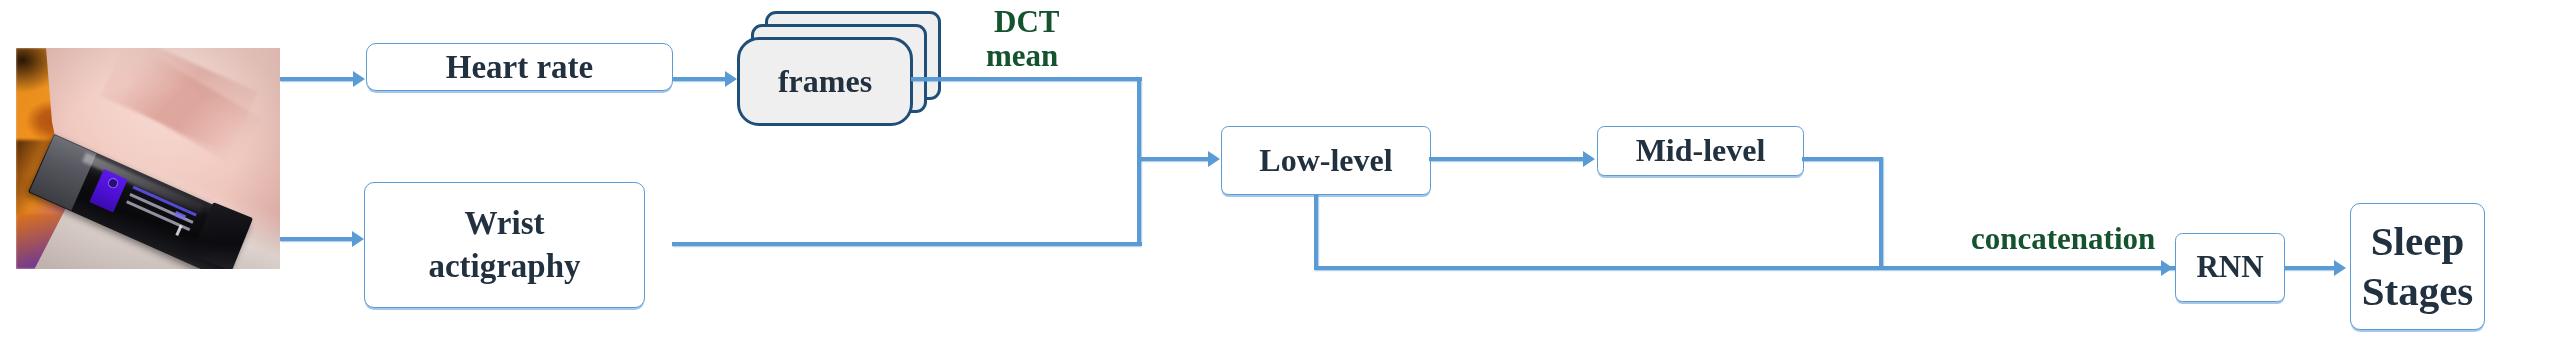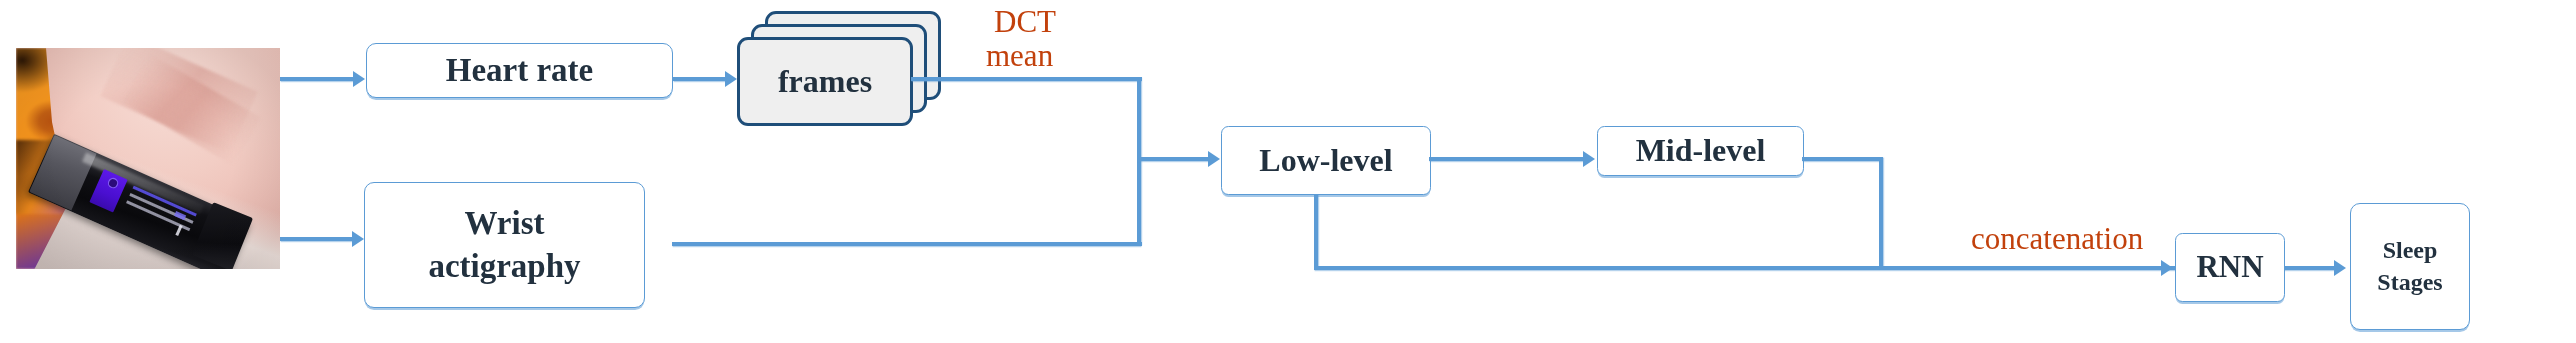--- a/index.html
+++ b/index.html
@@ -211,22 +211,22 @@
     position: absolute;
     width: 0; height: 0;
     border-top: 8px solid transparent;
     border-bottom: 8px solid transparent;
     border-left: 12.3px solid #5b9bd5;
   }
 
   
   .edge-label {
     position: absolute;
-    color: #c2410c;
-    font-weight: normal;
+    color: #14532d;
+    font-weight: bold;
     white-space: nowrap;
     line-height: 1.0;
   }
 </style>
 </head>
 <body>
 
 <div id="canvas">
 
   <div class="photo">
@@ -247,31 +247,31 @@
     <div class="band-clasp"></div>
     <div class="vignette"></div>
   </div>
 
   <div class="hline" style="left:280px; top:77px; width:74px;"></div>
   <div class="arrowhead" style="left:353px; top:71px;"></div>
 
   <div class="hline" style="left:280px; top:237px; width:73px;"></div>
   <div class="arrowhead" style="left:352px; top:231px;"></div>
 
-  <div class="box" style="left:366px; top:43px; width:307px; height:55px; font-size:33px;">
+  <div class="box" style="left:366px; top:43px; width:307px; height:48px; font-size:33px;">
     <span>Heart rate</span>
   </div>
 
   <div class="hline" style="left:673px; top:77px; width:54px;"></div>
   <div class="arrowhead" style="left:725px; top:71px;"></div>
 
   <div class="frames-stack">
     <div class="frames-layer l1"></div>
     <div class="frames-layer l2"></div>
-    <div class="frames-layer l3" style="font-size:32px;">
+    <div class="frames-layer l3" style="font-size:32px;border-radius:22px;">
       <span>frames</span>
     </div>
   </div>
 
   <div class="hline" style="left:911px; top:77px; width:231px;"></div>
 
   <div class="edge-label" style="left:994px; top:6.2px; font-size:31px;">DCT</div>
   <div class="edge-label" style="left:986px; top:40px; font-size:31px;text-align:right;">mean</div>
 
   <div class="box" style="left:364px; top:182px; width:281px; height:126px; font-size:33px; flex-direction:column; gap:8.6px;">
@@ -309,19 +309,19 @@
 
   <div class="edge-label" style="left:1942px; top:223px; font-size:31px;margin-left:29px;">concatenation</div>
 
   <div class="box small-radius" style="left:2175px; top:233px; width:110px; height:69px; font-size:31px;">
     <span>RNN</span>
   </div>
 
   <div class="hline" style="left:2284px; top:266px; width:53px;"></div>
   <div class="arrowhead" style="left:2334px; top:260px;"></div>
 
-  <div class="box" style="left:2350px; top:203px; width:120px; height:127px; font-size:24px; flex-direction:column; gap:7.4px;">
+  <div class="box" style="left:2350px; top:203px; width:135px; height:127px; font-size:41px; flex-direction:column; gap:7.4px;">
     <span>Sleep</span>
     <span>Stages</span>
   </div>
 
 </div>
 
 
 </body></html>

